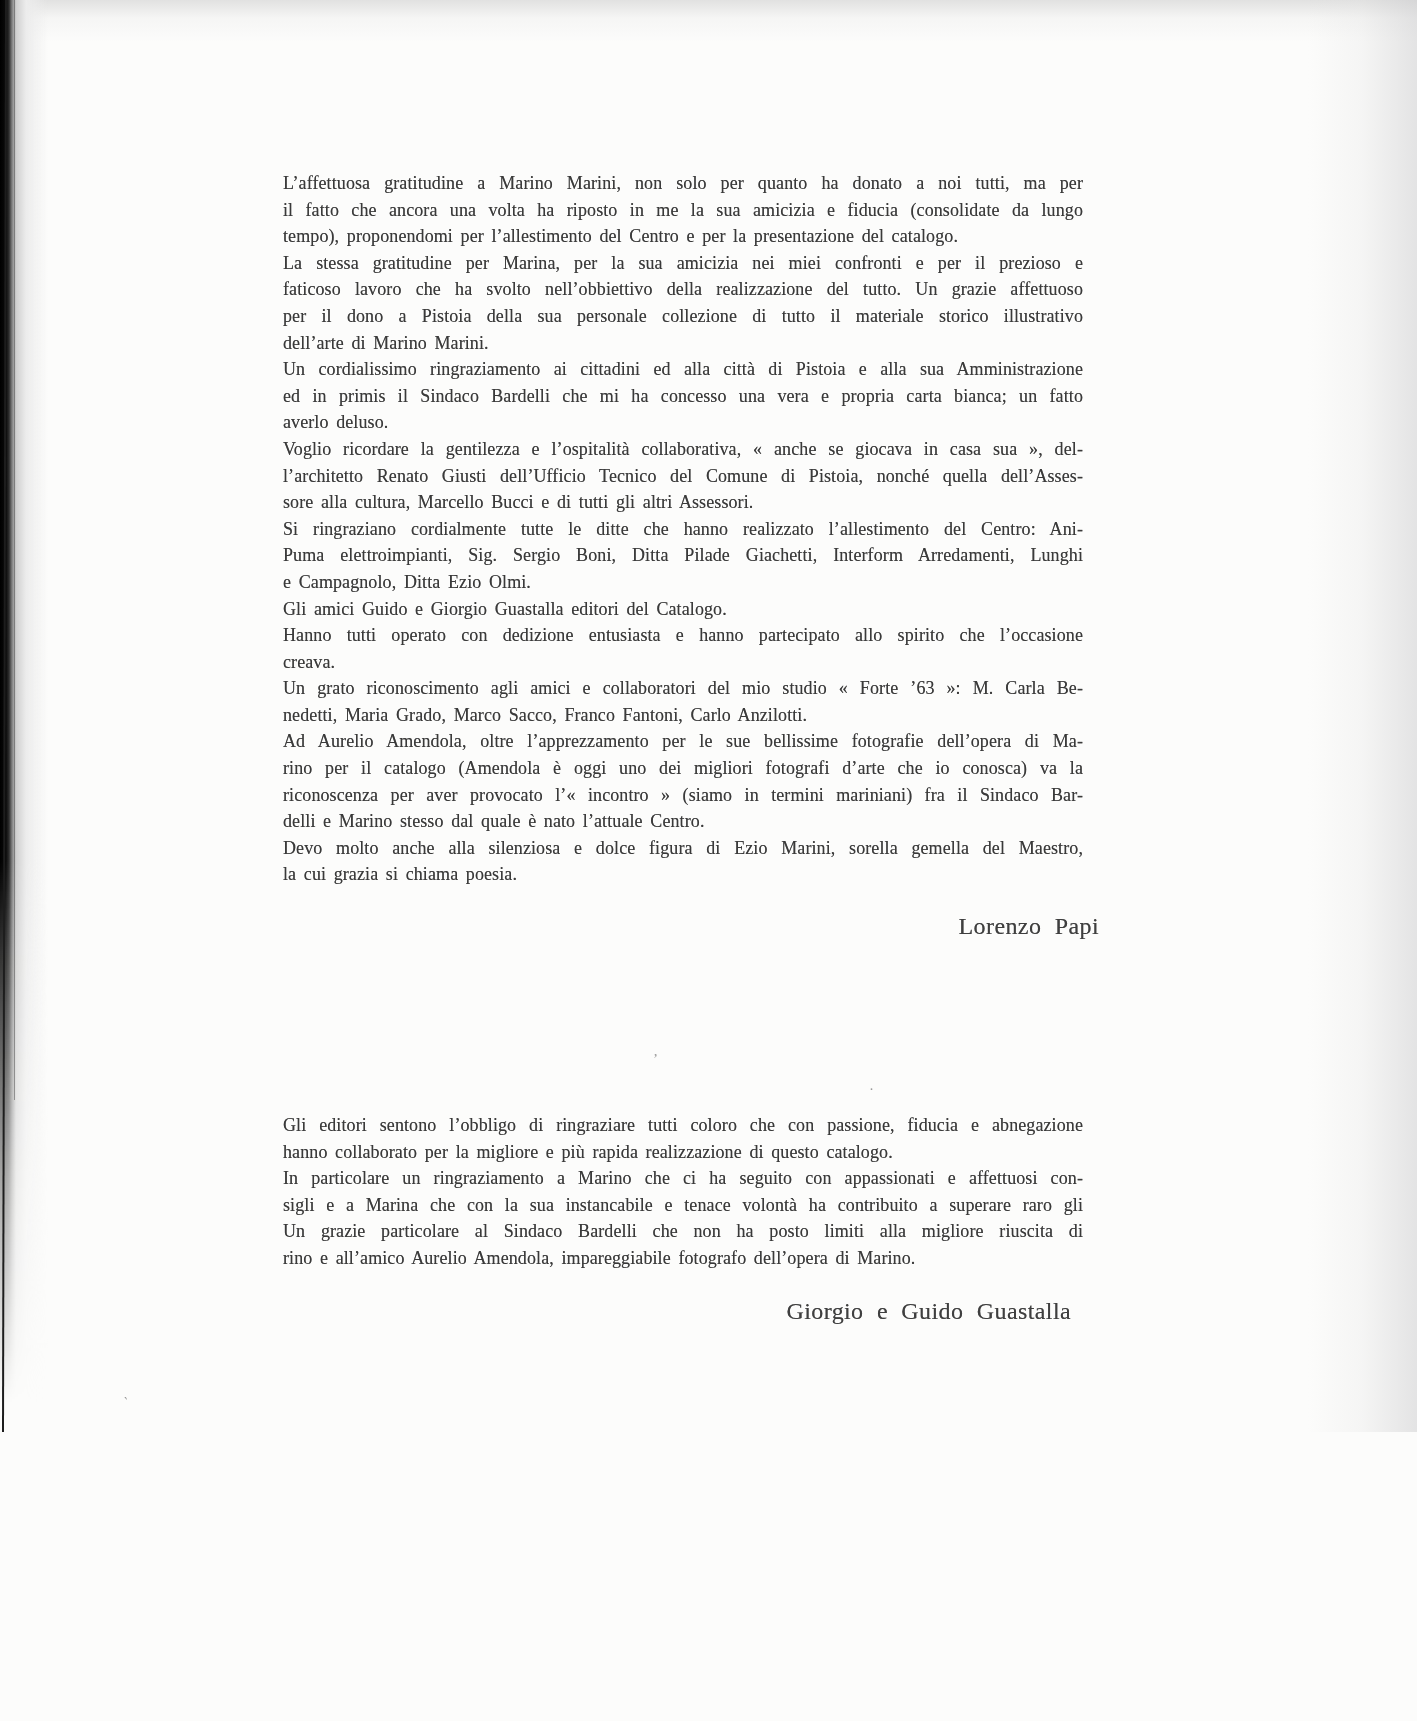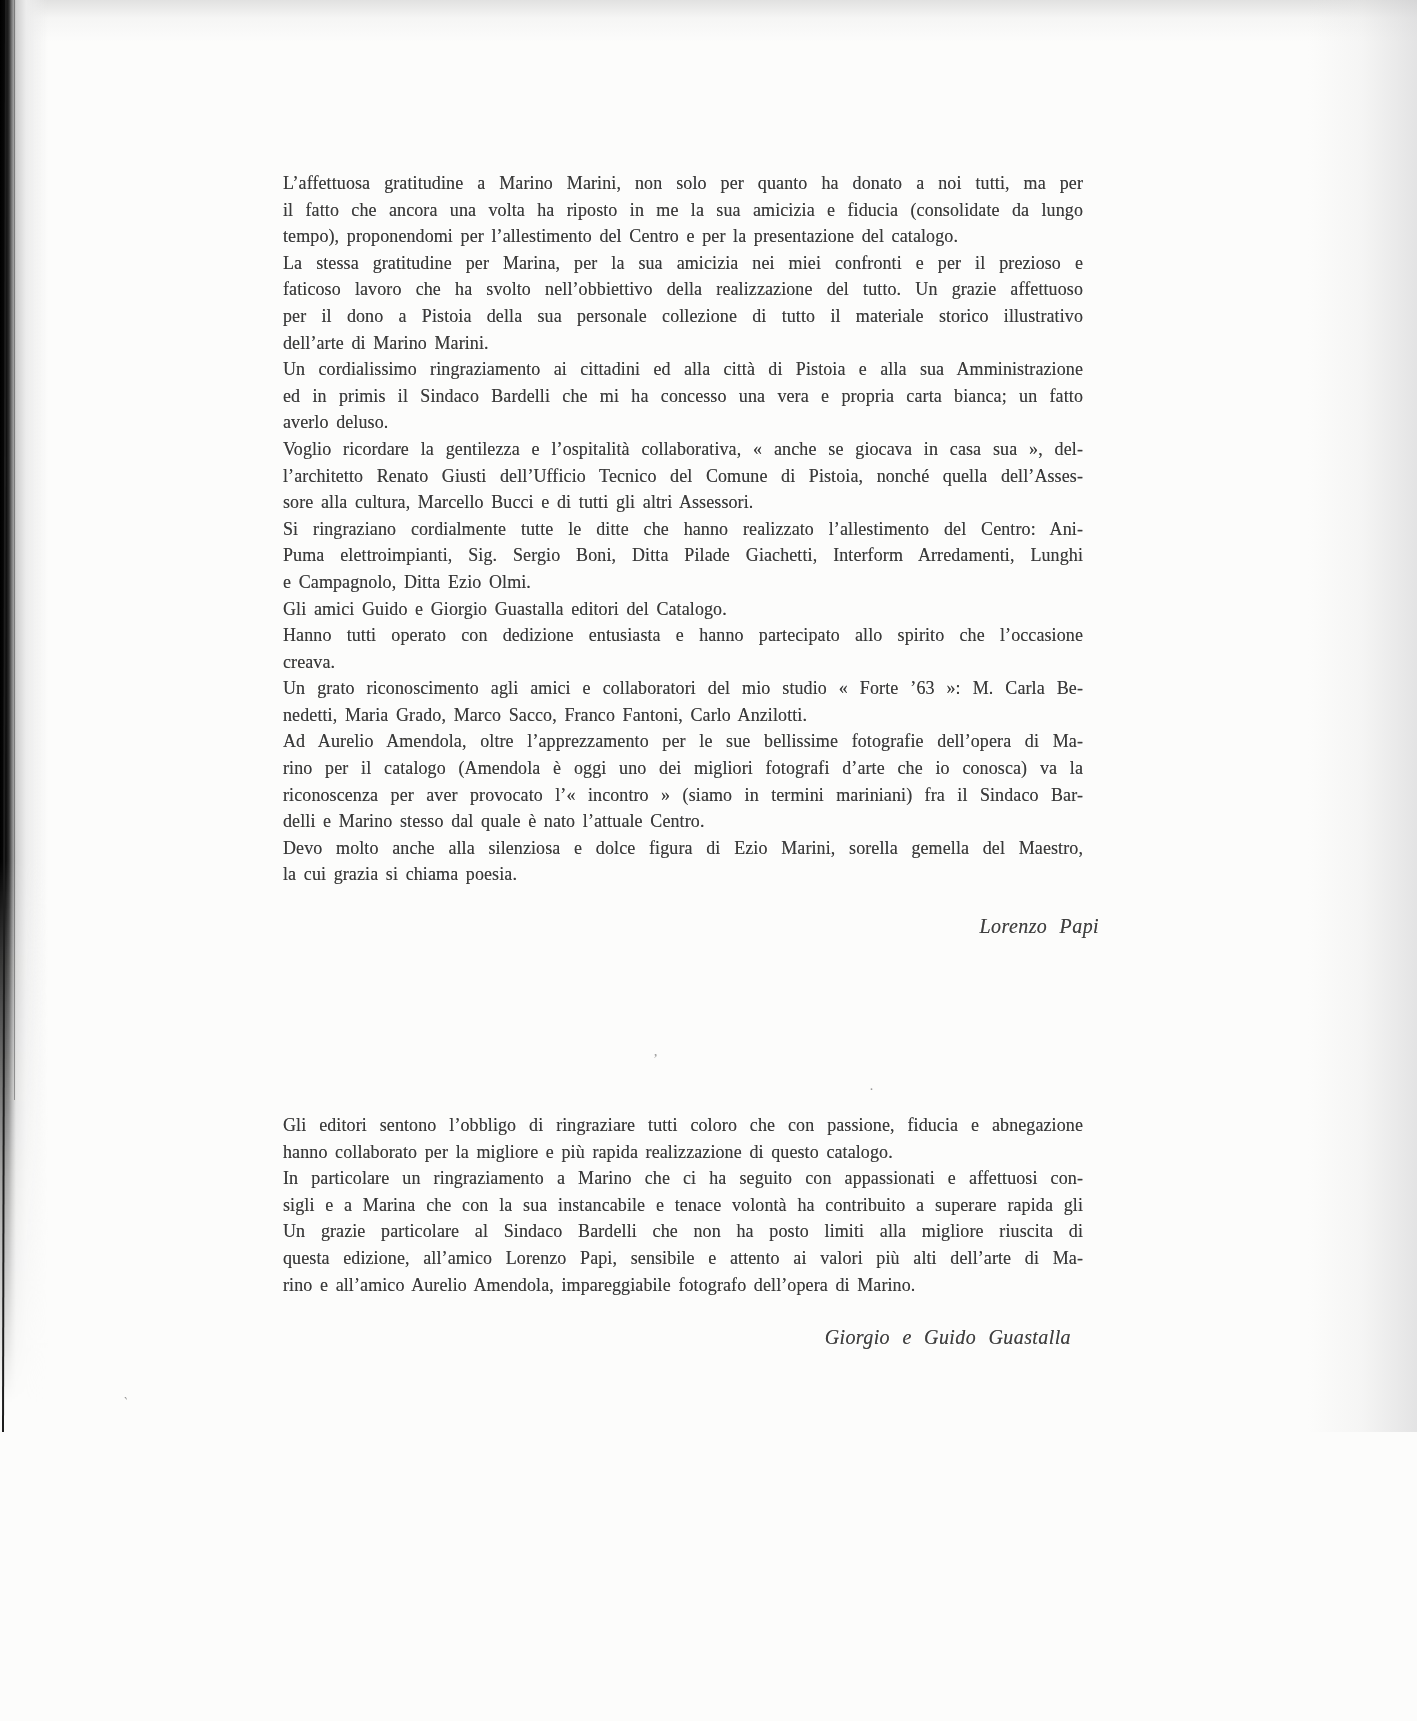--- a/index.html
+++ b/index.html
@@ -35,21 +35,21 @@
   .textblock{
     position:absolute;left:283px;width:800px;
     color:#3a3a3a;font-size:18px;line-height:26.6px;
     text-shadow:0 0 .4px rgba(46,46,46,.55);
   }
   .block-papi{top:170px;}
   .block-guastalla{top:1112px;}
   .line{text-align:justify;text-align-last:justify;letter-spacing:.1px;word-spacing:1px;white-space:normal;}
   .line.last{text-align-last:left;word-spacing:3px;}
   .signature{
-    font-style:italic;text-align:right;font-size:20px;line-height:28px;
+    text-align:right;font-size:24px;line-height:28px;
     color:#3f3f3f;word-spacing:7px;letter-spacing:.4px;
   }
   .sig-papi{margin-top:24px;margin-right:-16px;}
   .sig-guastalla{margin-top:25px;padding-right:12px;}
   .page-number{
     position:absolute;left:186px;top:1530px;
     font-size:25px;color:#454545;letter-spacing:3px;
     text-shadow:0 0 .4px rgba(46,46,46,.5);
   }
   .artifact{position:absolute;color:#666;font-size:15px;opacity:.65;line-height:1;}
@@ -96,23 +96,22 @@
         <div class="line last">la cui grazia si chiama poesia.</div>
       </div>
     <div class="signature sig-papi">Lorenzo Papi</div>
   </div>
 
   <div class="textblock block-guastalla">
     <div class="lines">
         <div class="line">Gli editori sentono l’obbligo di ringraziare tutti coloro che con passione, fiducia e abnegazione</div>
         <div class="line last">hanno collaborato per la migliore e più rapida realizzazione di questo catalogo.</div>
         <div class="line">In particolare un ringraziamento a Marino che ci ha seguito con appassionati e affettuosi con-</div>
-        <div class="line">sigli e a Marina che con la sua instancabile e tenace volontà ha contribuito a superare rapida gli</div>
+        <div class="line">sigli e a Marina che con la sua instancabile e tenace volontà ha contribuito a superare raro gli</div>
         <div class="line">Un grazie particolare al Sindaco Bardelli che non ha posto limiti alla migliore riuscita di</div>
-        <div class="line">questa edizione, all’amico Lorenzo Papi, sensibile e attento ai valori più alti dell’arte di Ma-</div>
         <div class="line last">rino e all’amico Aurelio Amendola, impareggiabile fotografo dell’opera di Marino.</div>
       </div>
     <div class="signature sig-guastalla">Giorgio e Guido Guastalla</div>
   </div>
 
   <div class="page-number">38</div>
 
 <span class="artifact" style="left: 653px; top: 1052px;">’</span>
     <span class="artifact" style="left: 869px; top: 1082px;">·</span>
     <span class="artifact" style="left: 124px; top: 1396px;">‵</span>

